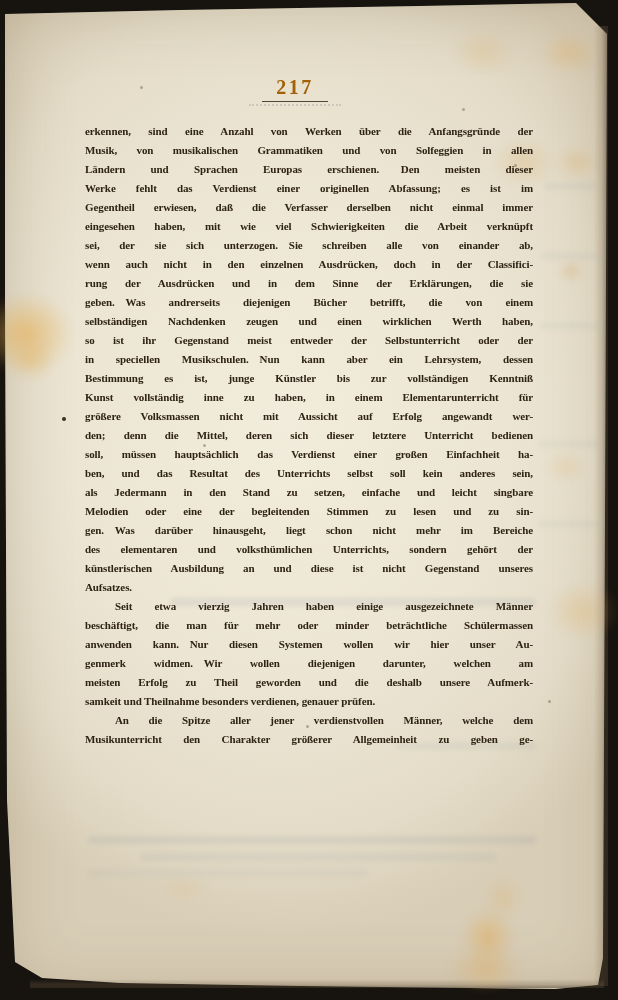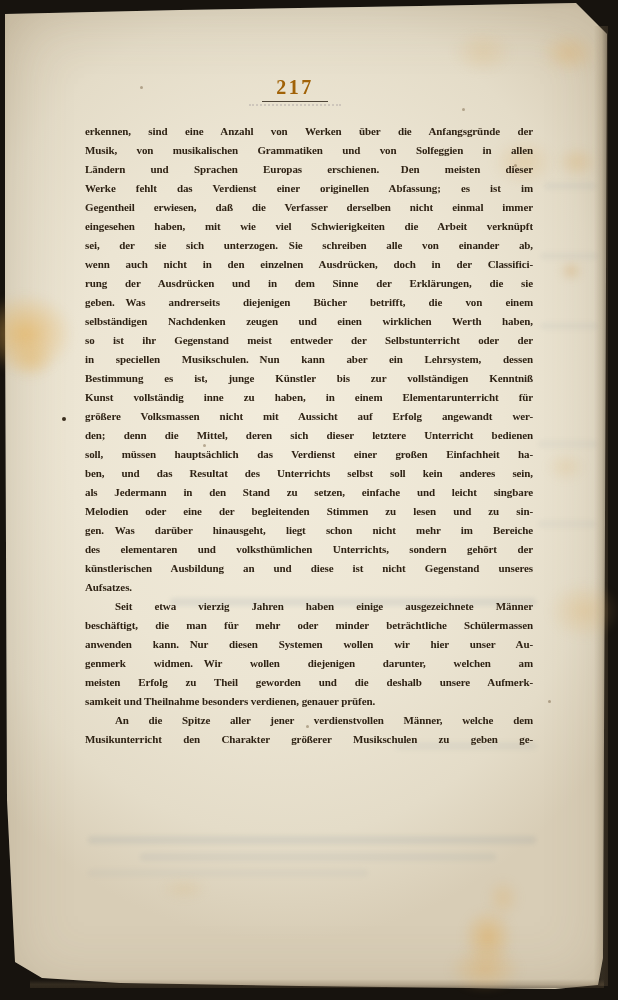--- a/index.html
+++ b/index.html
@@ -187,16 +187,16 @@
       <div>
         <div class="line first-indent">Seit etwa vierzig Jahren haben einige ausgezeichnete Männer</div>
         <div class="line">beschäftigt, die man für mehr oder minder beträchtliche Schülermassen</div>
         <div class="line">anwenden kann. Nur diesen Systemen wollen wir hier unser Au-</div>
         <div class="line">genmerk widmen. Wir wollen diejenigen darunter, welchen am</div>
         <div class="line">meisten Erfolg zu Theil geworden und die deshalb unsere Aufmerk-</div>
         <div class="line last">samkeit und Theilnahme besonders verdienen, genauer prüfen.</div>
       </div>
       <div>
         <div class="line first-indent">An die Spitze aller jener verdienstvollen Männer, welche dem</div>
-        <div class="line">Musikunterricht den Charakter größerer Musikschulen zu geben ge-</div>
+        <div class="line">Musikunterricht den Charakter größerer Allgemeinheit zu geben ge-</div>
       </div>
     </div>
 </div>
 
 </body></html>

